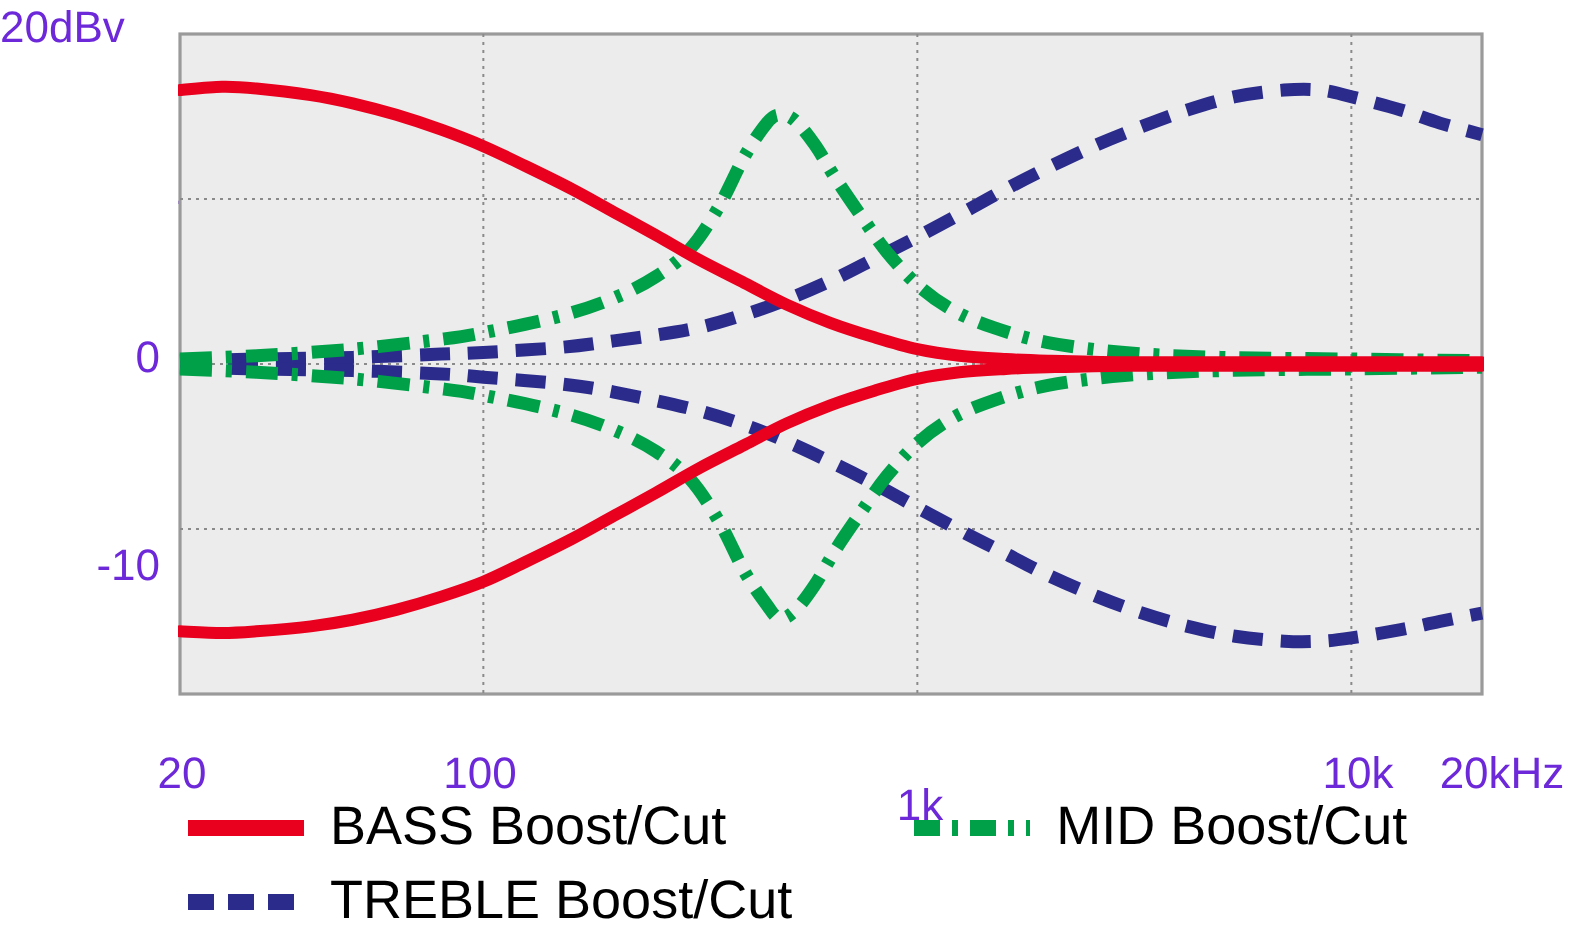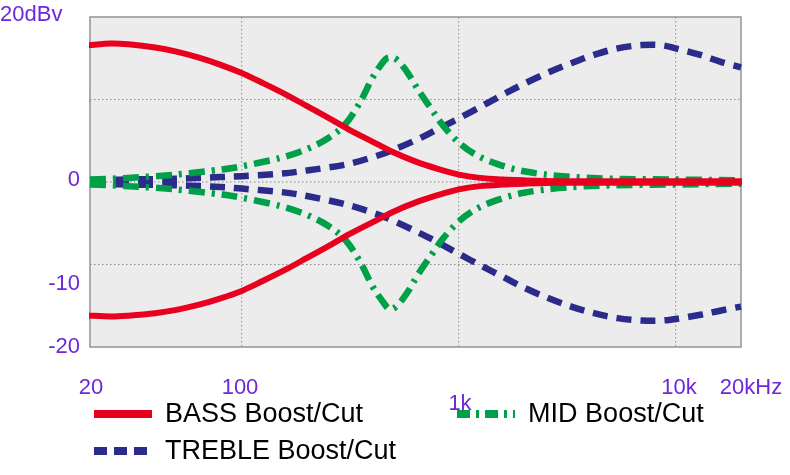--- a/index.html
+++ b/index.html
@@ -56,21 +56,20 @@
 </style>
 </head>
 <body>
 
 <div id="chart-root">
 
   <div class="axis-label ylabel" style="left:0px; top:3px; width:86px; text-align:left;">20dBv</div>
   <div class="axis-label ylabel" style="left:0px; top:84px; width:80px;padding-left:32px;">10</div>
   <div class="axis-label ylabel" style="left:0px; top:168px; width:80px;">0</div>
   <div class="axis-label ylabel" style="left:0px; top:252px; width:80px;margin-top:20px;">-10</div>
-  <div class="axis-label ylabel" style="left:0px; top:335px; width:80px;">-20</div>
 
   <div class="axis-label xlabel" style="left:68px; top:356px; width:46px;">20</div>
   <div class="axis-label xlabel" style="left:208px; top:356px; width:64px;">100</div>
   <div class="axis-label xlabel" style="left:432px; top:372px; width:56px;">1k</div>
   <div class="axis-label xlabel" style="left:643px; top:356px; width:72px;">10k</div>
   <div class="axis-label xlabel" style="left:709px; top:356px; width:84px;">20kHz</div>
 
   <svg id="plot-svg" width="790" height="475" style="position:absolute; left:0; top:0; pointer-events:none;">
     <defs>
         <clipPath id="plotclip">

